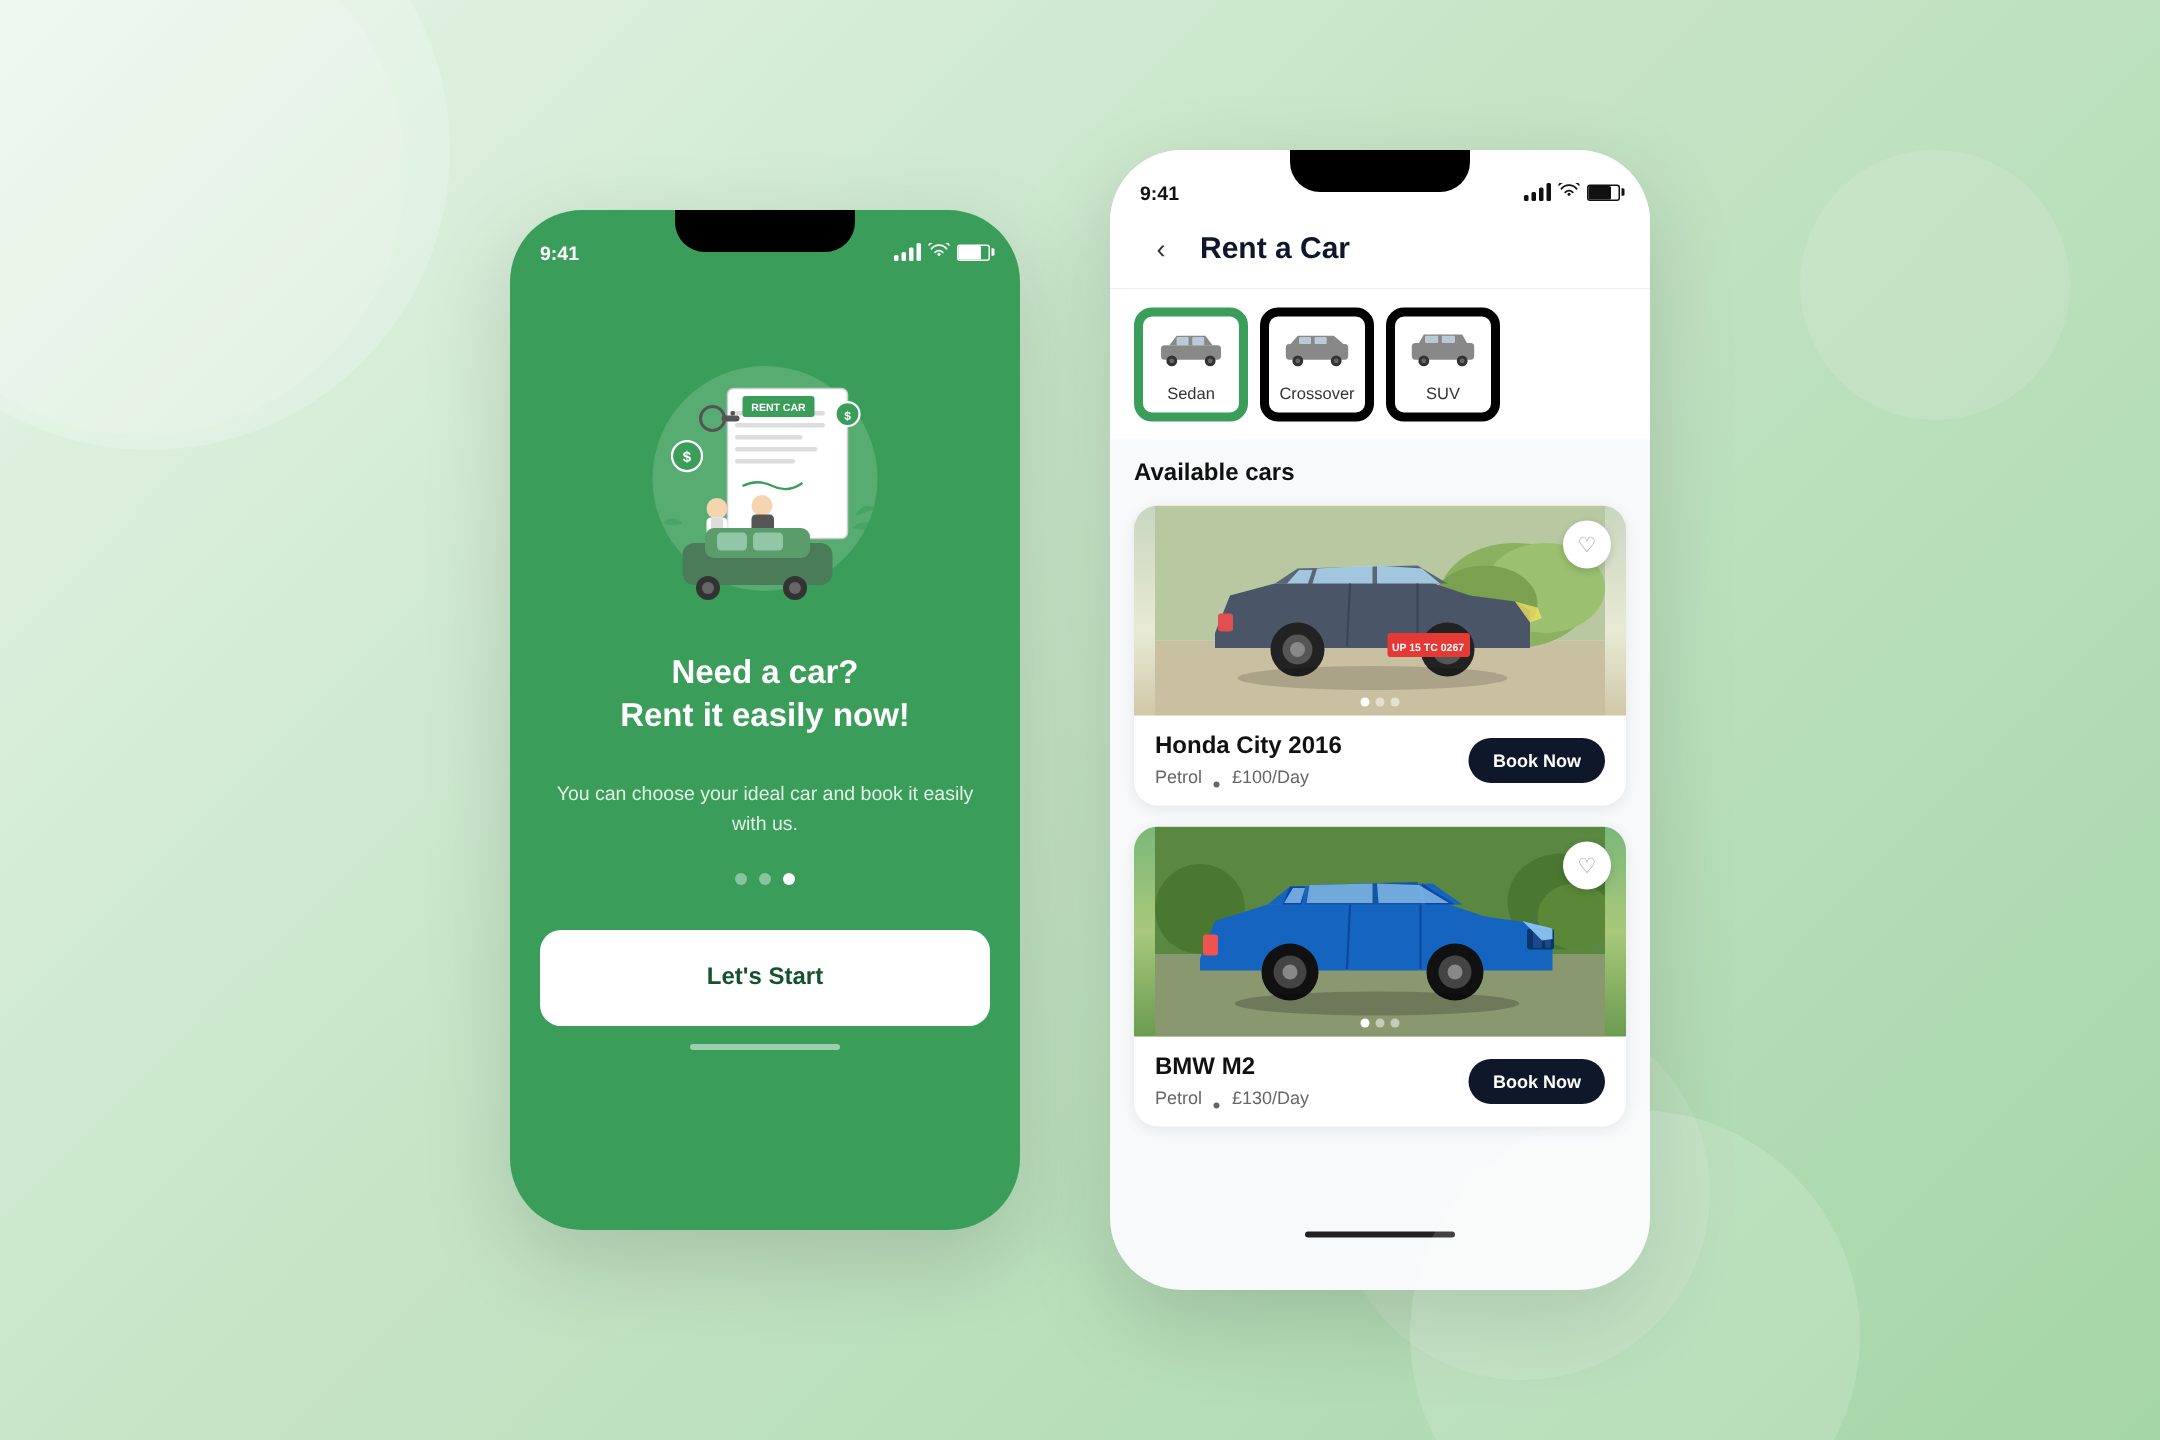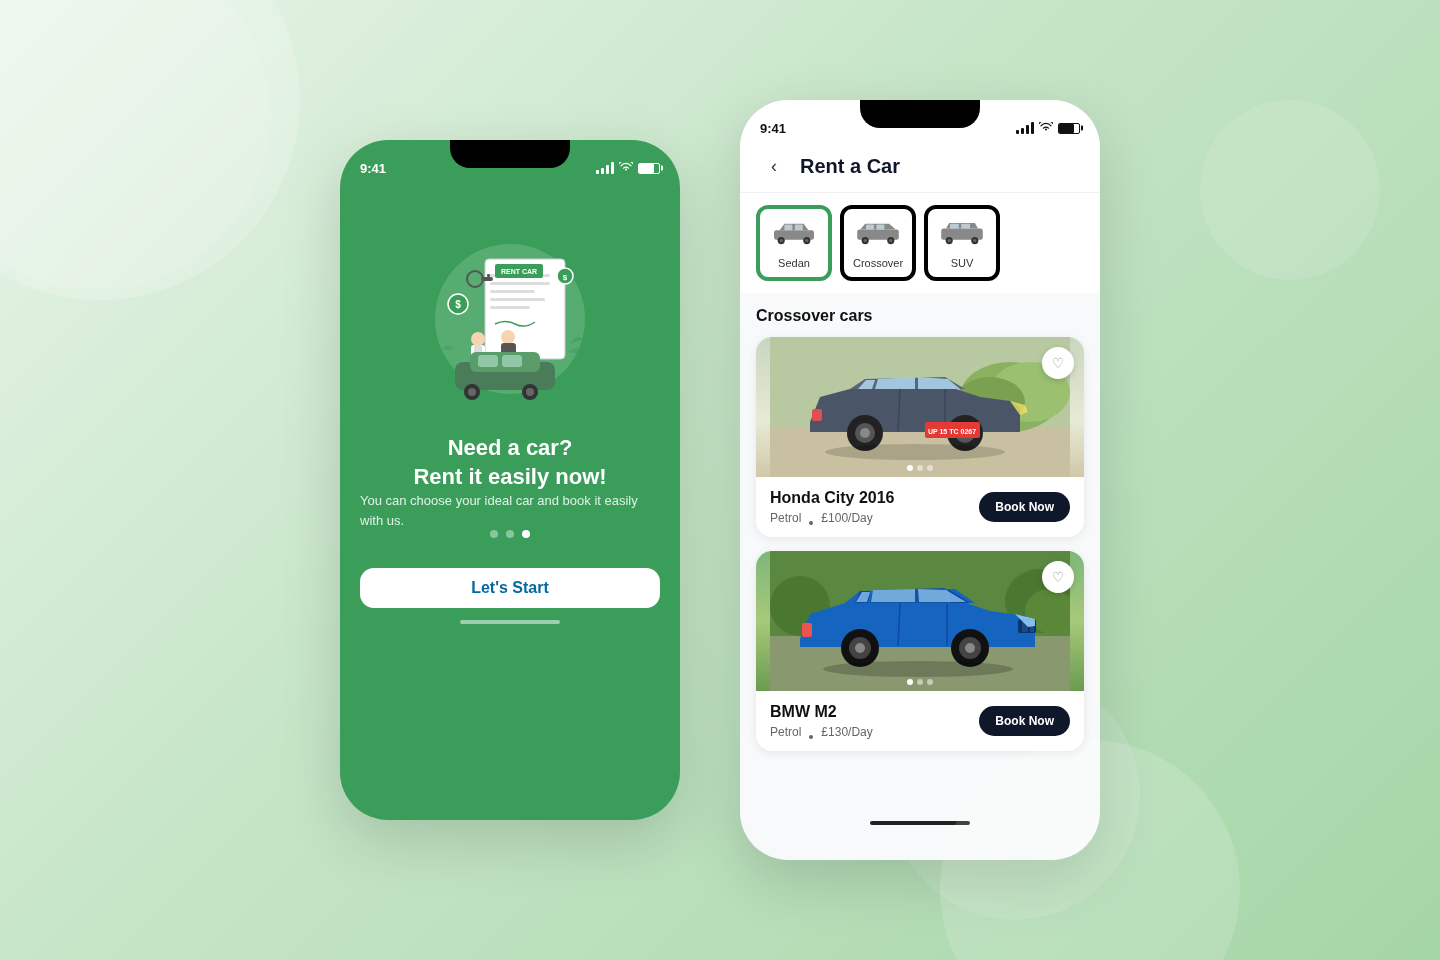--- a/index.html
+++ b/index.html
@@ -161,53 +161,55 @@
       width: 220px;
       height: 200px;
     }
 
     .onboarding-title {
       color: white;
       font-size: 22px;
       font-weight: 700;
       text-align: center;
       line-height: 1.3;
-      margin-bottom: 0;
+      margin-bottom: 28px;
     }
 
     .onboarding-subtitle {
       color: rgba(255,255,255,0.85);
       font-size: 13px;
+      text-align: center;
       line-height: 1.5;
+      margin-bottom: 24px;
     }
 
     .dots {
       display: flex;
       gap: 8px;
       margin-bottom: 30px;
     }
     .dot {
       width: 8px;
       height: 8px;
       border-radius: 50%;
       background: rgba(255,255,255,0.4);
     }
     .dot.active {
       background: white;
     }
 
     .lets-start-btn {
       width: 100%;
-      height: 40px;
+      height: 64px;
       background: white;
       border: none;
       border-radius: 14px;
       font-size: 16px;
       font-weight: 600;
-      color: #0369a1;
+      color: #14532d;
       cursor: pointer;
     }
 
     .home-indicator-white {
       width: 100px;
       height: 4px;
       background: rgba(255,255,255,0.5);
       border-radius: 2px;
       margin: 12px auto 0;
     }
@@ -256,21 +258,21 @@
       padding: 12px 16px;
       display: flex;
       gap: 8px;
       overflow-x: auto;
     }
 
     .car-filter-item {
       flex-shrink: 0;
       width: 76px;
       height: 76px;
-      border: 4px solid #000000;
+      border: 6px solid #000000;
       border-radius: 12px;
       display: flex;
       flex-direction: column;
       align-items: center;
       justify-content: center;
       gap: 12px;
       cursor: pointer;
       background: white;
       padding: 6px;
     }
@@ -627,21 +629,21 @@
         <circle cx="46" cy="27" r="4.5" fill="#333"></circle>
         <circle cx="46" cy="27" r="2" fill="#666"></circle>
       </svg>
       <span class="car-filter-label">SUV</span>
     </div>
 
 
   </div>
 
   <div class="available-cars-section" style="overflow-y:scroll; max-height: 520px; padding-bottom: 10px;">
-    <div class="section-title">Crossover cars</div>
+    <div class="section-title">Available cars</div>
 
     <div class="car-card">
       <div class="car-image-area honda-car-area">
 
         <svg width="300" height="140" viewBox="0 0 300 140">
 
           <rect x="0" y="0" width="300" height="90" fill="#b8c8a0"></rect>
           <rect x="0" y="90" width="300" height="50" fill="#c8c0a0"></rect>
 
           <ellipse cx="240" cy="60" rx="50" ry="35" fill="#8ab060"></ellipse>

